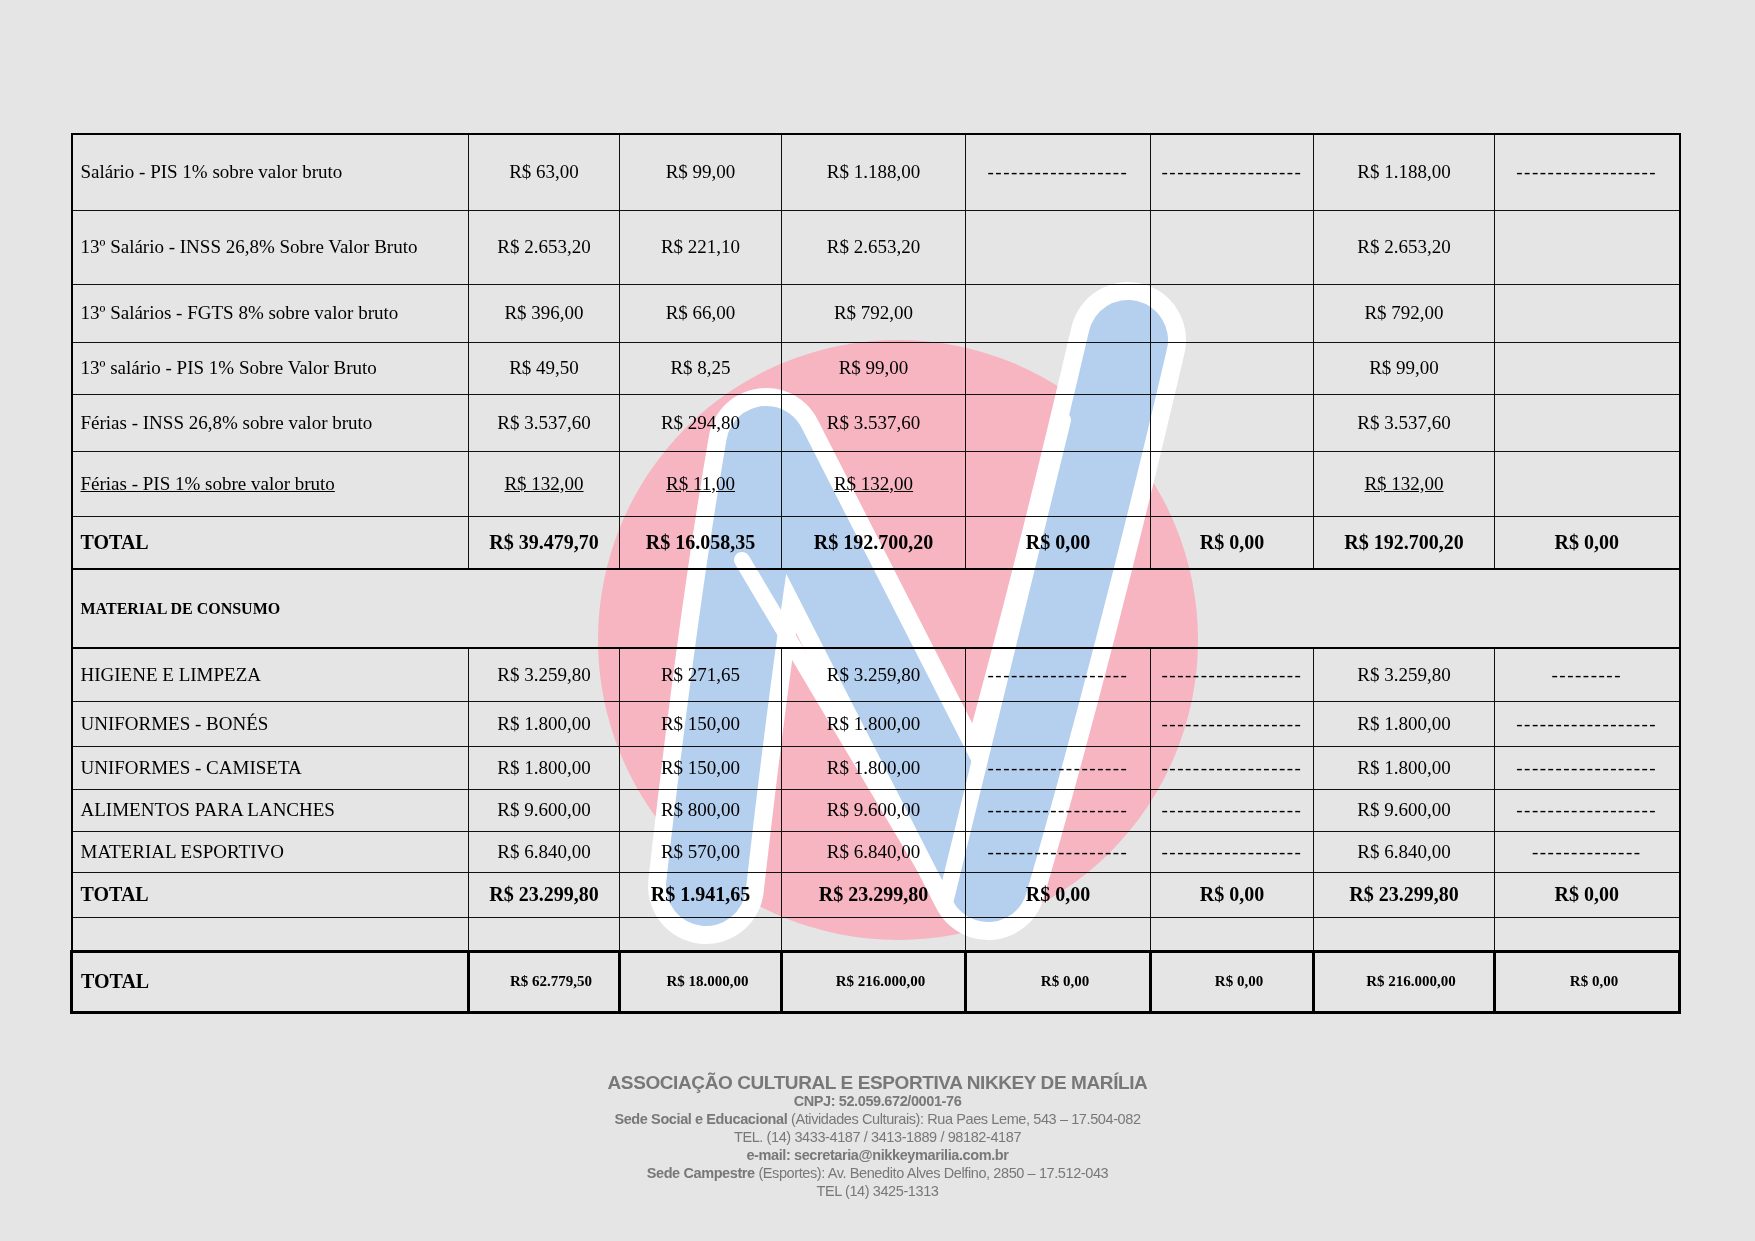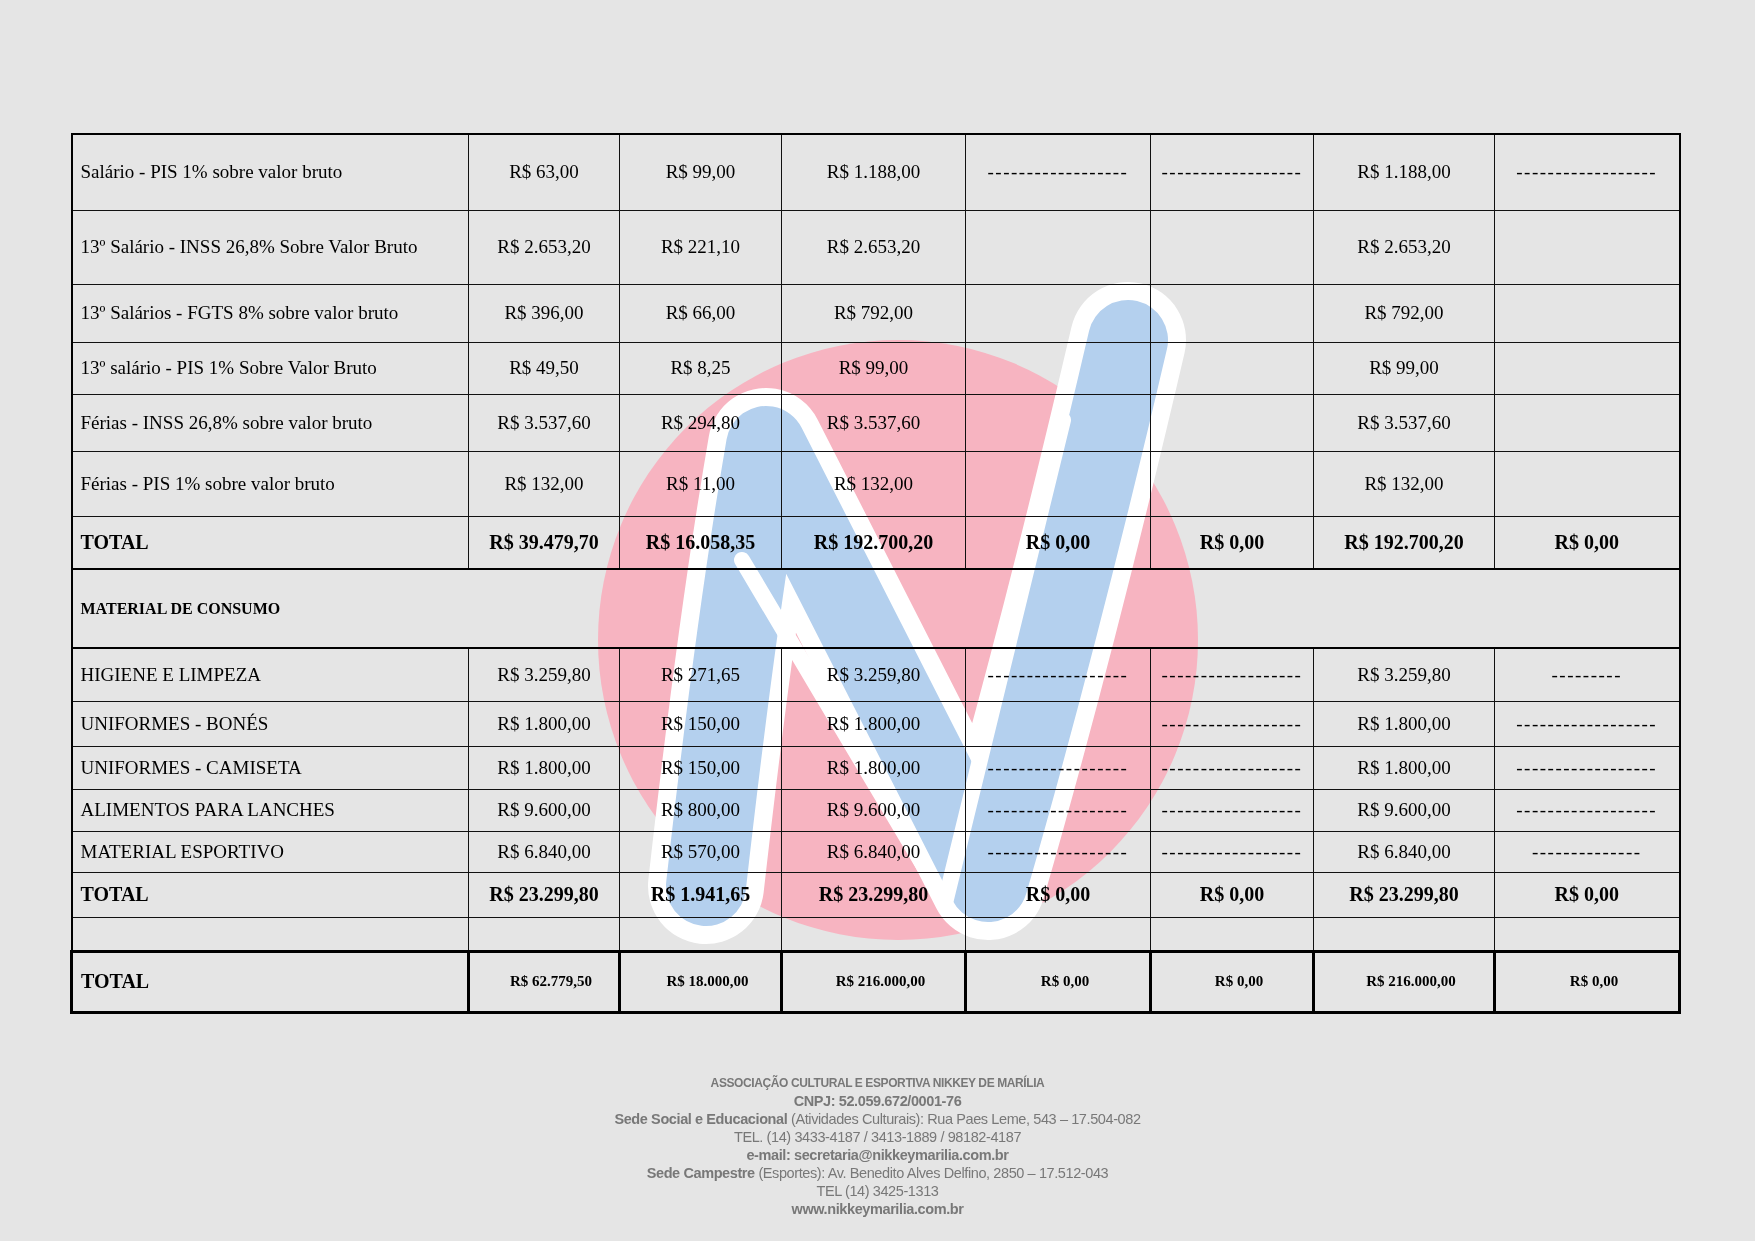--- a/index.html
+++ b/index.html
@@ -29,21 +29,21 @@
   tr.grandtotal td{font-weight:bold;border:3px solid #000;}
   tr.grandtotal td.value{font-size:15px;padding-left:16px;}
   tr.grandtotal td.label{font-size:20px;}
   .footer{
     position:absolute;left:0;top:1074px;width:1755px;z-index:1;
     text-align:center;color:#787878;
     font-family:"Liberation Sans","DejaVu Sans",sans-serif;
     font-size:14.5px;line-height:18px;letter-spacing:-0.4px;
   }
   .f-line .b{font-weight:bold;}
-  .f-line.first{font-size:12px;}
+  .f-line.first{font-size:19px;}
 </style>
 </head>
 <body>
 
 <div class="page">
 
   <svg class="watermark" viewBox="0 0 1755 1241" xmlns="http://www.w3.org/2000/svg" aria-hidden="true">
     <circle id="wm-circle" cx="898" cy="640" r="300" fill="#f7b4c1"></circle>
     <path id="wm-halo" d="M 706 886 Q 736 620 766 446 L 988 882 Q 1058 640 1128 340" fill="none" stroke="#ffffff" stroke-width="116" stroke-linecap="round" stroke-linejoin="round"></path>
     <path id="wm-n" d="M 706 886 Q 736 620 766 446 L 988 882 Q 1058 640 1128 340" fill="none" stroke="#b4d0ee" stroke-width="80" stroke-linecap="round" stroke-linejoin="round"></path>
@@ -106,21 +106,21 @@
         <tr class="data" style="height: 57px;">
           <td class="label">Férias - INSS 26,8% sobre valor bruto</td>
           <td class="value">R$ 3.537,60</td>
           <td class="value">R$ 294,80</td>
           <td class="value">R$ 3.537,60</td>
           <td class="value"></td>
           <td class="value"></td>
           <td class="value">R$ 3.537,60</td>
           <td class="value"></td>
         </tr>
-        <tr class="data" style="height: 65px;">
+        <tr class="data" style="height: 65px; text-decoration: underline;">
           <td class="label">Férias - PIS 1% sobre valor bruto</td>
           <td class="value">R$ 132,00</td>
           <td class="value">R$ 11,00</td>
           <td class="value">R$ 132,00</td>
           <td class="value"></td>
           <td class="value"></td>
           <td class="value">R$ 132,00</td>
           <td class="value"></td>
         </tr>
         <tr class="total" style="height: 53px;">
@@ -220,16 +220,15 @@
   </table>
 
   <div class="footer" id="footer">
       <div class="f-line first"><span class="b">ASSOCIAÇÃO CULTURAL E ESPORTIVA NIKKEY DE MARÍLIA</span></div>
       <div class="f-line"><span class="b">CNPJ: 52.059.672/0001-76</span></div>
       <div class="f-line"><span class="b">Sede Social e Educacional</span><span> (Atividades Culturais): Rua Paes Leme, 543 – 17.504-082</span></div>
       <div class="f-line"><span>TEL. (14) 3433-4187 / 3413-1889 / 98182-4187</span></div>
       <div class="f-line"><span class="b">e-mail: secretaria@nikkeymarilia.com.br</span></div>
       <div class="f-line"><span class="b">Sede Campestre</span><span> (Esportes): Av. Benedito Alves Delfino, 2850 – 17.512-043</span></div>
       <div class="f-line"><span>TEL (14) 3425-1313</span></div>
-      <div class="f-line"><span class="b">www.nikkeymarilia.com.br</span></div>
     </div>
 
 </div>
 
 </body></html>

